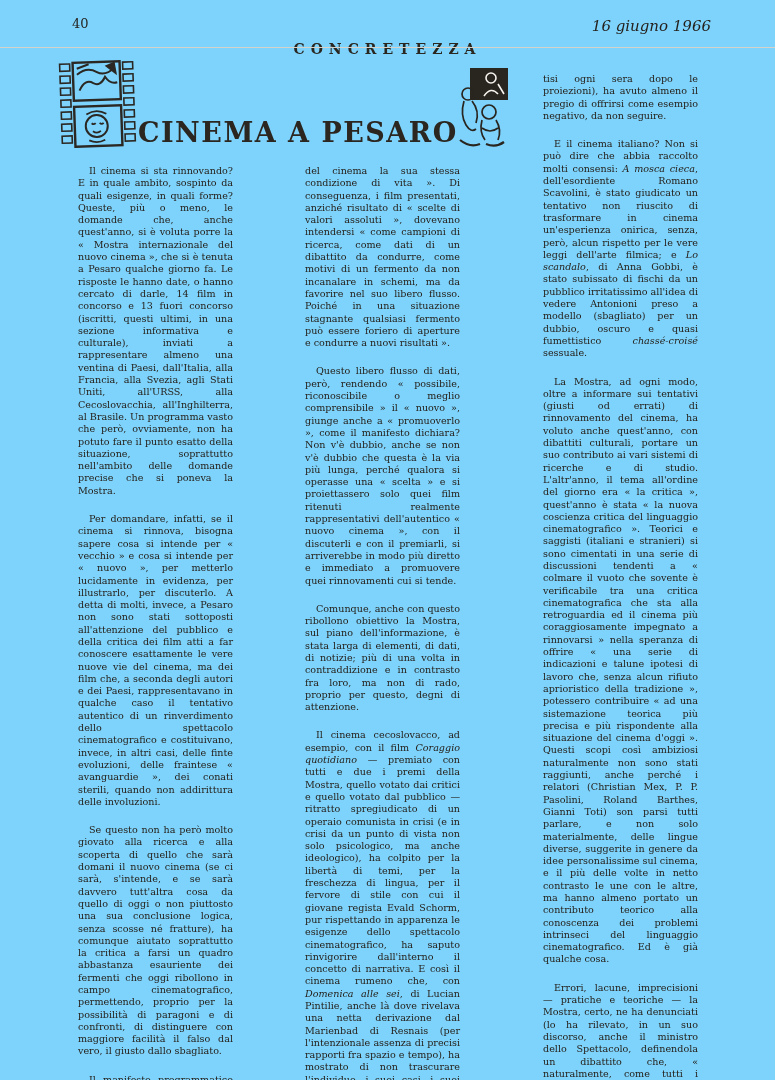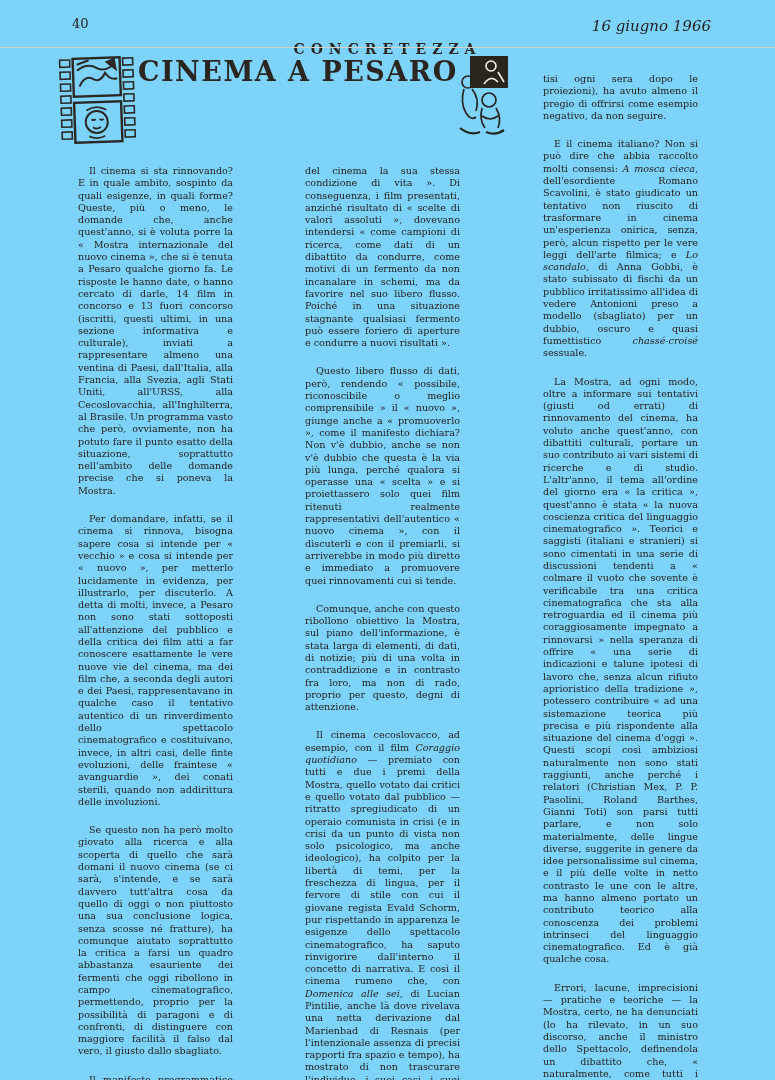--- a/index.html
+++ b/index.html
@@ -6,21 +6,21 @@
   .page{position:relative;width:775px;height:1080px;background:#7dd3fc;
         font-family:"DejaVu Serif", serif;color:#241f1a;overflow:hidden;}
   
   .page-number{position:absolute;left:72px;top:16px;font-size:13px;}
   .masthead{position:absolute;left:0;right:0;top:18px;text-align:center;
             font-size:14px;letter-spacing:6px;font-weight:bold;color:#2a2620;margin-top:23px;}
   .issue-date{position:absolute;right:64px;top:17px;font-style:italic;font-size:15px;}
   .header-rule{position:absolute;left:0;top:47px;width:775px;height:1px;background:#d6d2c9;}
   
   .title-block{position:absolute;left:58px;top:56px;width:414px;height:92px;
-               display:flex;align-items:flex-start;}
+               display:flex;align-items:flex-end;}
   .article-title{flex:1;margin:0;text-align:center;font-size:27px;font-weight:bold;
                  letter-spacing:1.5px;white-space:nowrap;color:#2b2620;}
   .illus{flex:0 0 auto;}
   
   .col{position:absolute;width:187px;font-size:9.6px;line-height:12.3px;
        text-align:justify;hyphens:auto;-webkit-hyphens:auto;color:#26211b;}
   .col p{margin:16px;}
   .col p.ind{text-indent:11px;}
   .it{font-style:italic;}
   .col1{left:62px;top:149px;}

